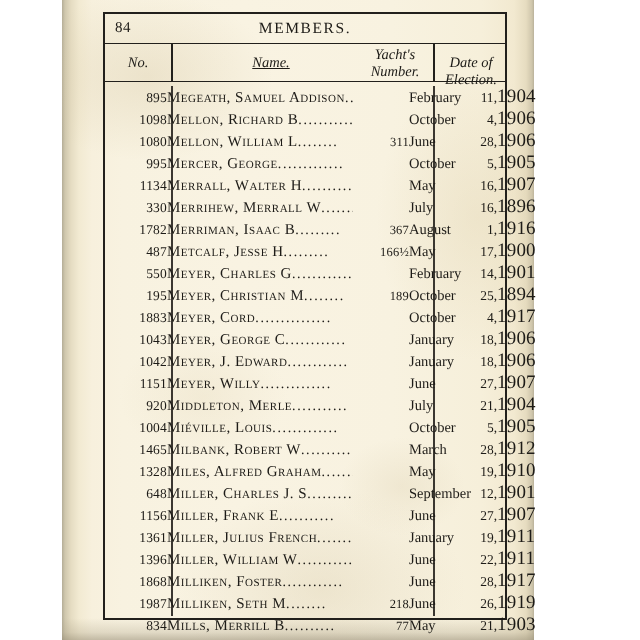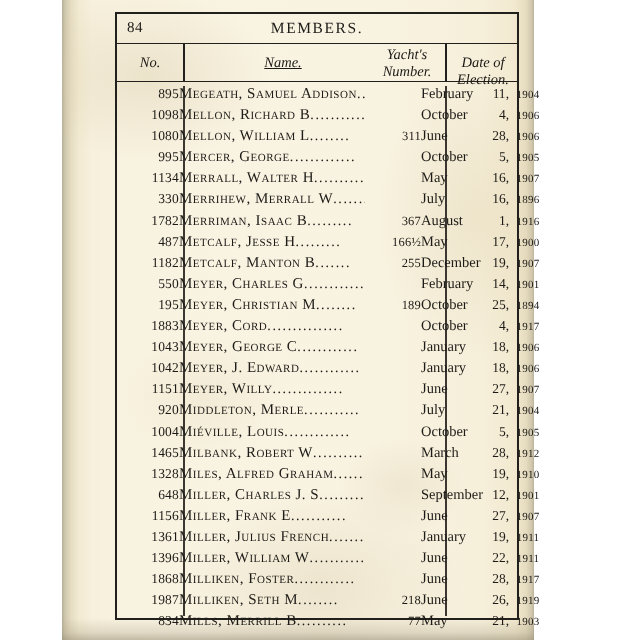--- a/index.html
+++ b/index.html
@@ -69,21 +69,20 @@
 
   
   .table-box {
     position: absolute;
     left: 41px;
     top: 12px;
     width: 404px;
     height: 608px;
     border: 2.2px solid #22201c;
     box-sizing: border-box;
-    margin-left: 12px;
   }
 
   
   .running-head {
     position: relative;
     height: 30px;
     border-bottom: 1.6px solid #22201c;
     box-sizing: border-box;
   }
   .folio {
@@ -208,21 +207,21 @@
   }
   td.c-day {
     width: 26px;
     text-align: right;
     font-size: 13.5px;
   }
   td.c-year {
     width: 38px;
     text-align: center;
     padding-right: 8px;
-    font-size: 11px;
+    font-size: 19px;
     letter-spacing: 0.2px;
   }
   .comma { font-size: 13.5px; }
 
   
   .inky { text-rendering: geometricPrecision; }
 </style>
 </head>
 <body>
 
@@ -315,28 +314,20 @@
               </tr>
               <tr>
                 <td class="c-no">487</td>
                 <td class="c-name"><span>Metcalf, Jesse H</span><span class="leader">.........</span></td>
                 <td class="c-yacht">166½</td>
                 <td class="c-month">May</td>
                 <td class="c-day"><span>17</span><span class="comma">,</span></td>
                 <td class="c-year">1900</td>
               </tr>
               <tr>
-                <td class="c-no">1182</td>
-                <td class="c-name"><span>Metcalf, Manton B</span><span class="leader">.......</span></td>
-                <td class="c-yacht">255</td>
-                <td class="c-month">December</td>
-                <td class="c-day"><span>19</span><span class="comma">,</span></td>
-                <td class="c-year">1907</td>
-              </tr>
-              <tr>
                 <td class="c-no">550</td>
                 <td class="c-name"><span>Meyer, Charles G</span><span class="leader">............</span></td>
                 <td class="c-yacht"></td>
                 <td class="c-month">February</td>
                 <td class="c-day"><span>14</span><span class="comma">,</span></td>
                 <td class="c-year">1901</td>
               </tr>
               <tr>
                 <td class="c-no">195</td>
                 <td class="c-name"><span>Meyer, Christian M</span><span class="leader">........</span></td>

